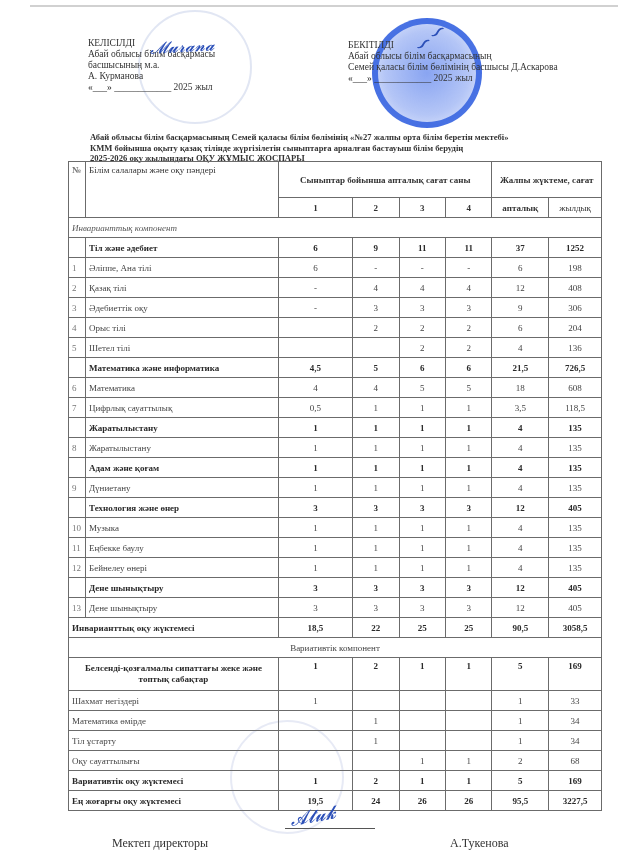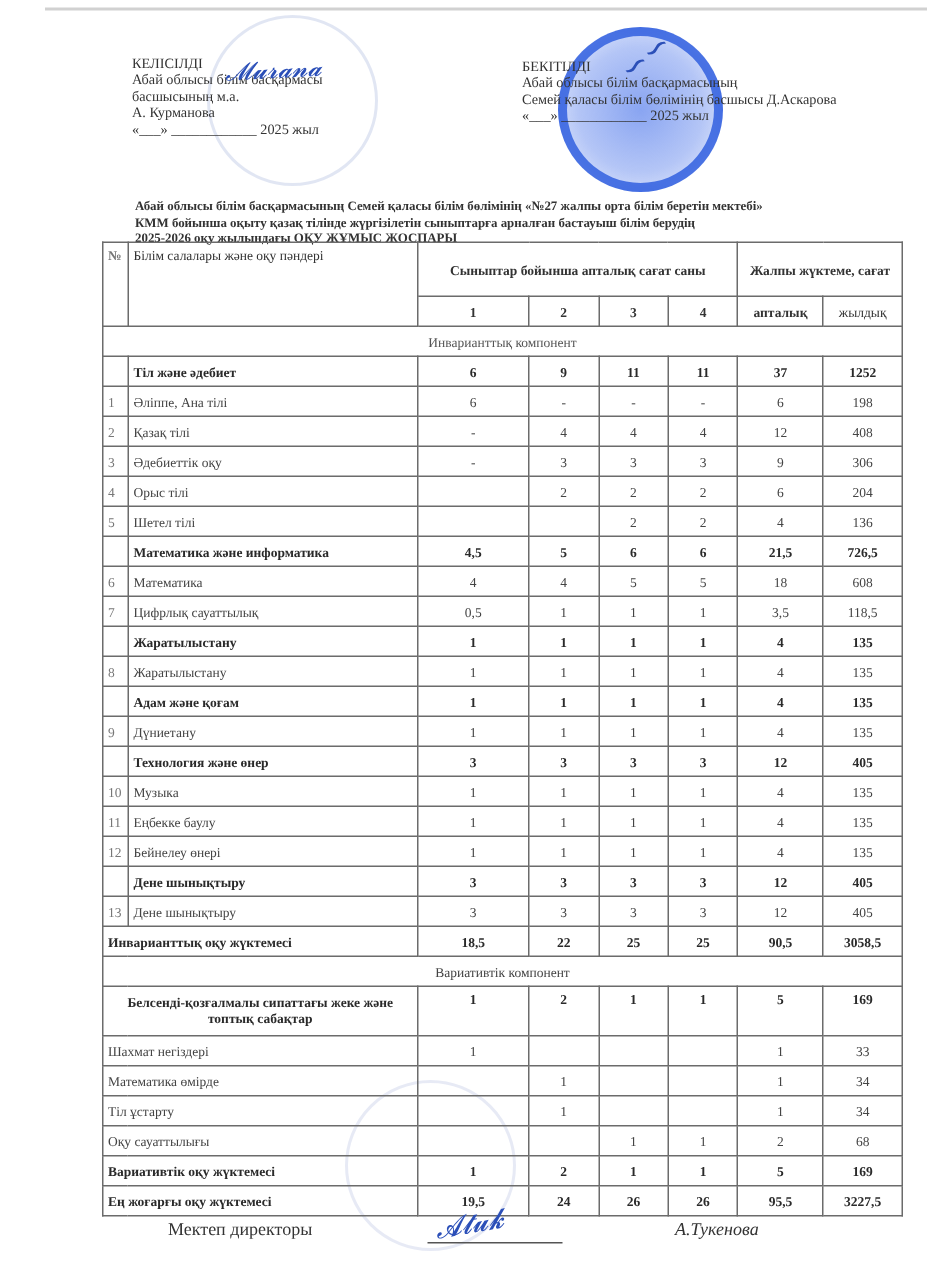--- a/index.html
+++ b/index.html
@@ -19,26 +19,26 @@
   .sig-left { left:150px; top:38px; transform:rotate(-3deg); }
   .sig-right { left:412px; top:25px; font-size:22px; transform:rotate(-40deg); }
   .sig-bottom { left:290px; top:806px; font-size:18px; transform:rotate(-10deg); }
   .title-block { position:absolute; left:90px; top:120px; width:520px; font-size:8.6px; font-weight:bold; line-height:10.5px; color:#333;margin-top:12px; }
   .title-block .c { width:470px; }
   table.plan { position:absolute; left:68px; top:161px; width:534px; border-collapse:collapse; font-size:9px; color:#444; }
   table.plan td { border:1px solid #6b6b6b; padding:0 3px; height:19px; text-align:center; }
   table.plan td.num { width:10px; text-align:left; color:#777; }
   table.plan td.subj { text-align:left; width:188px; }
   table.plan tr.bold td { font-weight:bold; color:#2a2a2a; }
-  table.plan td.section { text-align:center; color:#555; }
+  table.plan td.section { text-align:left; color:#555;font-style:italic; }
   table.plan td.center { text-align:center; color:#444; }
   .hdr td { font-weight:bold; color:#333; }
-  .footer { position:absolute; top:812px; font-size:12px; color:#333; }
+  .footer { position:absolute; top:836px; font-size:12px; color:#333; }
   .footer-left { left:112px; }
-  .footer-right { left:450px;font-style:italic; }
+  .footer-right { left:450px; }
   .footer-line { position:absolute; left:285px; top:828px; width:90px; height:1px; background:#555; }
 </style>
 </head>
 <body>
 
 <div class="topline"></div>
 
 <div class="stamp stamp-left"></div>
 <div class="stamp stamp-right"></div>
 <div class="stamp stamp-bottom"></div>

